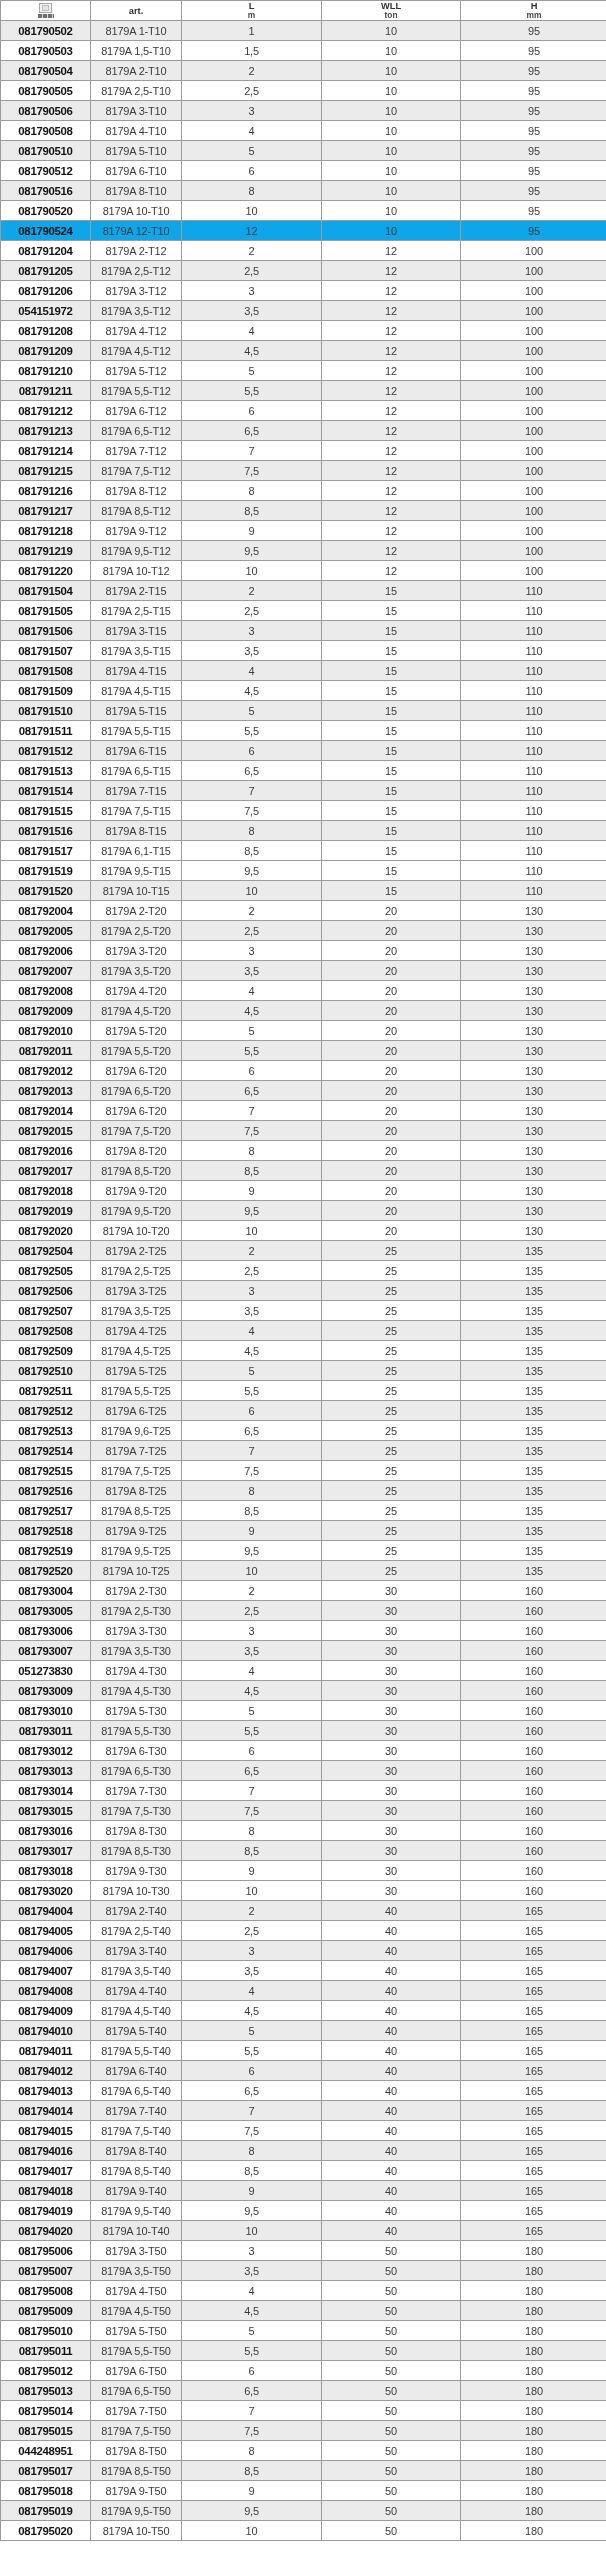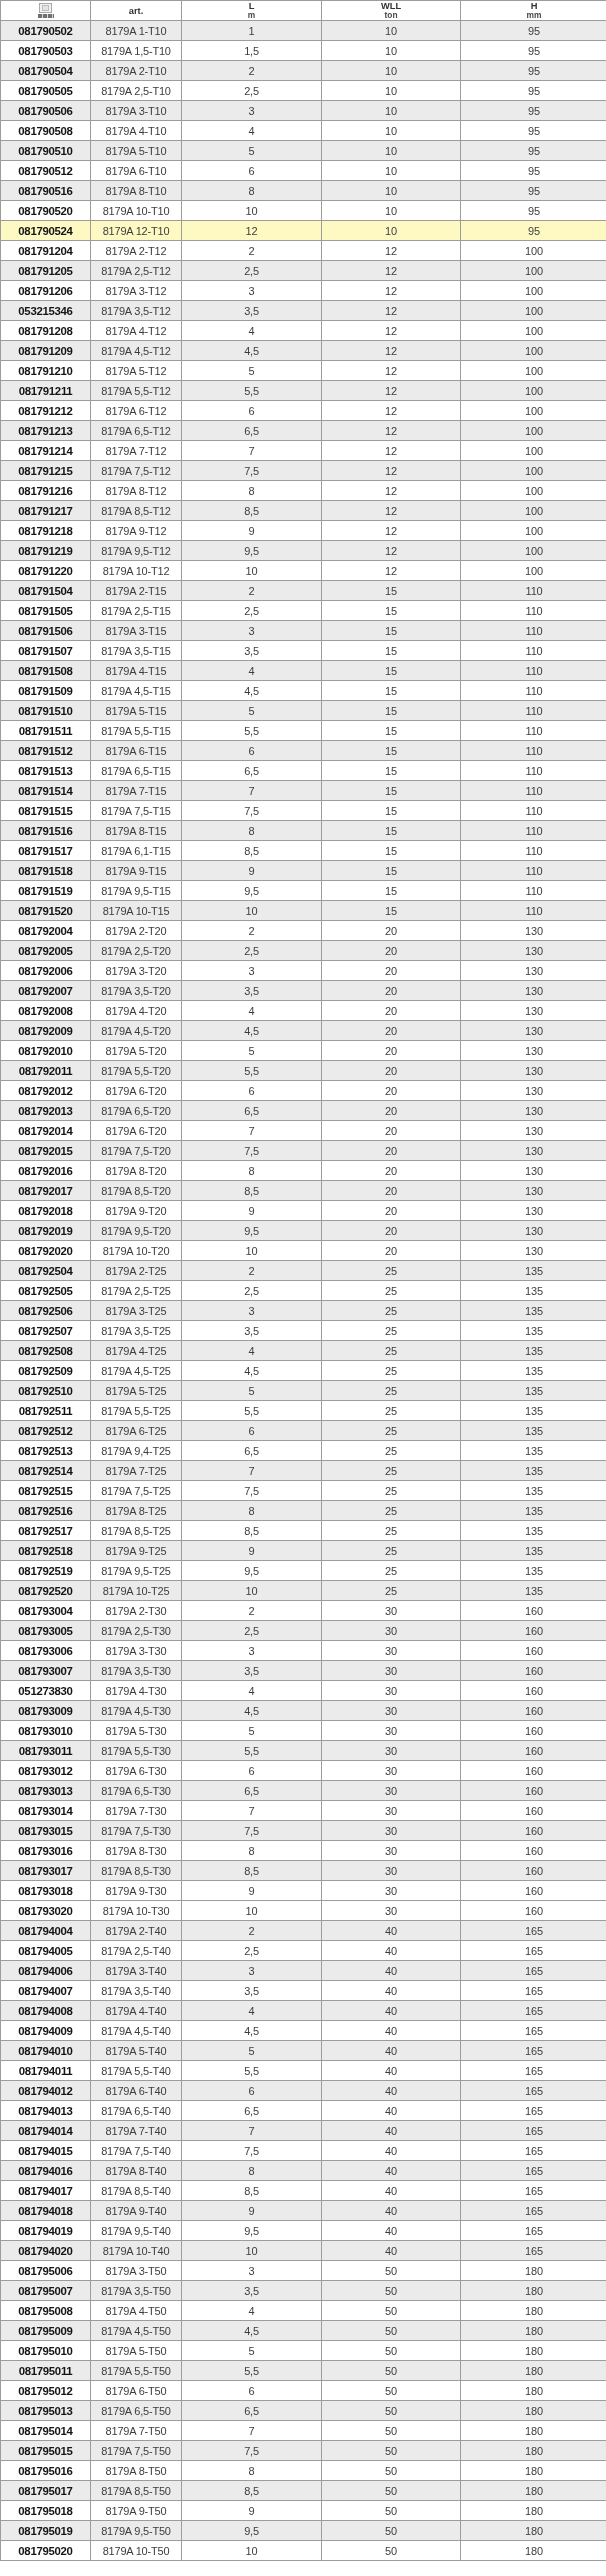--- a/index.html
+++ b/index.html
@@ -52,21 +52,21 @@
     letter-spacing: -0.2px;
   }
   td.code {
     font-weight: bold;
     color: #141414;
     font-size: 11.4px;
     letter-spacing: -0.3px;
   }
 
   tbody tr.stripe  { background: #ebebeb; }
-  tbody tr.highlight { background: #fef9c3; }
+  tbody tr.highlight { background: #0ea5e9; }
 
   
   .cat-icon {
     display: inline-flex;
     flex-direction: column;
     align-items: center;
     vertical-align: middle;
   }
   .cat-icon .box {
     width: 11px;
@@ -226,21 +226,21 @@
         <td>100</td>
       </tr>
       <tr>
         <td class="code">081791206</td>
         <td>8179A 3-T12</td>
         <td>3</td>
         <td>12</td>
         <td>100</td>
       </tr>
       <tr class="stripe">
-        <td class="code">053215346</td>
+        <td class="code">054151972</td>
         <td>8179A 3,5-T12</td>
         <td>3,5</td>
         <td>12</td>
         <td>100</td>
       </tr>
       <tr>
         <td class="code">081791208</td>
         <td>8179A 4-T12</td>
         <td>4</td>
         <td>12</td>
@@ -421,27 +421,20 @@
         <td>15</td>
         <td>110</td>
       </tr>
       <tr>
         <td class="code">081791517</td>
         <td>8179A 6,1-T15</td>
         <td>8,5</td>
         <td>15</td>
         <td>110</td>
       </tr>
-      <tr class="stripe">
-        <td class="code">081791518</td>
-        <td>8179A 9-T15</td>
-        <td>9</td>
-        <td>15</td>
-        <td>110</td>
-      </tr>
       <tr>
         <td class="code">081791519</td>
         <td>8179A 9,5-T15</td>
         <td>9,5</td>
         <td>15</td>
         <td>110</td>
       </tr>
       <tr class="stripe">
         <td class="code">081791520</td>
         <td>8179A 10-T15</td>
@@ -626,21 +619,21 @@
       </tr>
       <tr class="stripe">
         <td class="code">081792512</td>
         <td>8179A 6-T25</td>
         <td>6</td>
         <td>25</td>
         <td>135</td>
       </tr>
       <tr>
         <td class="code">081792513</td>
-        <td>8179A 9,4-T25</td>
+        <td>8179A 9,6-T25</td>
         <td>6,5</td>
         <td>25</td>
         <td>135</td>
       </tr>
       <tr class="stripe">
         <td class="code">081792514</td>
         <td>8179A 7-T25</td>
         <td>7</td>
         <td>25</td>
         <td>135</td>
@@ -982,21 +975,21 @@
         <td>180</td>
       </tr>
       <tr class="stripe">
         <td class="code">081795015</td>
         <td>8179A 7,5-T50</td>
         <td>7,5</td>
         <td>50</td>
         <td>180</td>
       </tr>
       <tr>
-        <td class="code">081795016</td>
+        <td class="code">044248951</td>
         <td>8179A 8-T50</td>
         <td>8</td>
         <td>50</td>
         <td>180</td>
       </tr>
       <tr class="stripe">
         <td class="code">081795017</td>
         <td>8179A 8,5-T50</td>
         <td>8,5</td>
         <td>50</td>

